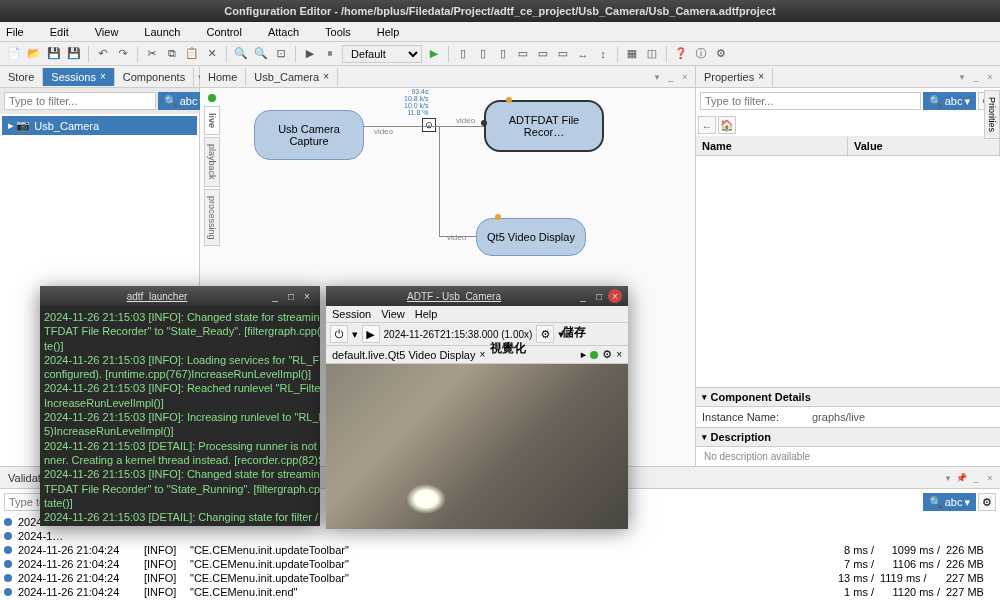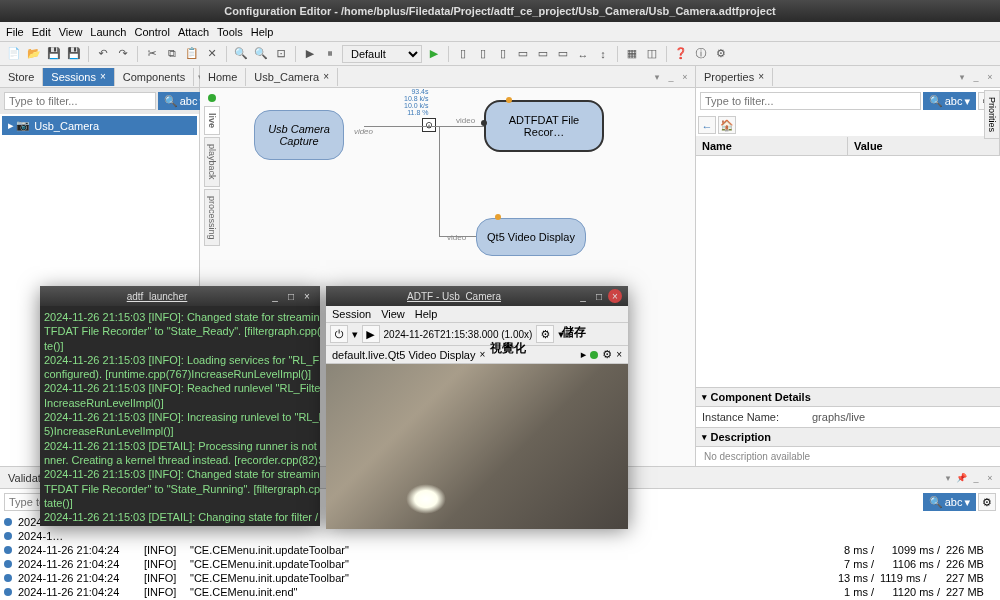--- a/index.html
+++ b/index.html
@@ -1,19 +1,19 @@
 <!DOCTYPE html>
 <html><head>
 <meta charset="utf-8">
 <style>
 * { margin: 0; padding: 0; box-sizing: border-box; font-family: sans-serif; font-size: 11px; }
 body { background: #e8e8e8; width: 1000px; height: 600px; overflow: hidden; position: relative; }
 .titlebar { background: linear-gradient(#4a4a4a,#2a2a2a); color: #ddd; height: 22px; display: flex; align-items: center; padding: 0 6px; }
 .titlebar span { flex: 1; text-align: center; font-weight: bold; }
-.menubar { background: #f0f0f0; height: 20px; display: flex; align-items: center; padding: 0 6px; gap: 8px; border-bottom: 1px solid #ccc; }
+.menubar { background: #f0f0f0; height: 20px; display: flex; align-items: center; padding: 0 6px; gap: 26px; border-bottom: 1px solid #ccc; }
 .menubar div { cursor: pointer; }
 .toolbar { background: #f0f0f0; height: 24px; display: flex; align-items: center; padding: 0 6px; gap: 4px; border-bottom: 1px solid #ccc; }
 .tool-btn { width: 16px; height: 16px; display: flex; align-items: center; justify-content: center; color: #555; cursor: pointer; }
 .tool-sep { width: 1px; height: 16px; background: #ccc; margin: 0 2px; }
 .tool-select { border: 1px solid #ccc; padding: 1px 4px; font-size: 11px; min-width: 80px; }
 .main-area { display: flex; height: 400px; }
 .left-panel { width: 200px; display: flex; flex-direction: column; border-right: 1px solid #ccc; }
 .tab-row { display: flex; height: 22px; border-bottom: 1px solid #ccc; background: #f0f0f0; align-items: center; }
 .tab { padding: 3px 8px; border-right: 1px solid #ccc; cursor: pointer; display: flex; align-items: center; gap: 4px; }
 .tab.active { background: #3d7ab8; color: #fff; }
@@ -172,21 +172,21 @@
           <span>Usb_Camera</span>
           <span class="close-x">×</span>
         </div>
       <div class="panel-ctrls">
           <span>▾</span>
           <span>_</span>
           <span>×</span>
         </div>
     </div>
     <div class="canvas">
-      <div class="node" style="left:30px;top:22px;width:90px;font-style:italic;">
+      <div class="node" style="left:30px;top:22px;width:110px;">
         <span>Usb Camera Capture</span>
         <span class="port-label" style="right:-30px;top:16px">video</span>
       </div>
       <div class="node selected" style="left:260px;top:12px;width:120px;">
         <span class="port-orange" style="left:20px;top:-5px"></span>
         <span class="port-dot" style="left:-5px;top:18px"></span>
         <span class="port-label" style="left:-30px;top:14px">video</span>
         <span>ADTFDAT File Recor…</span>
       </div>
       <div class="node" style="left:252px;top:130px;width:110px;">

